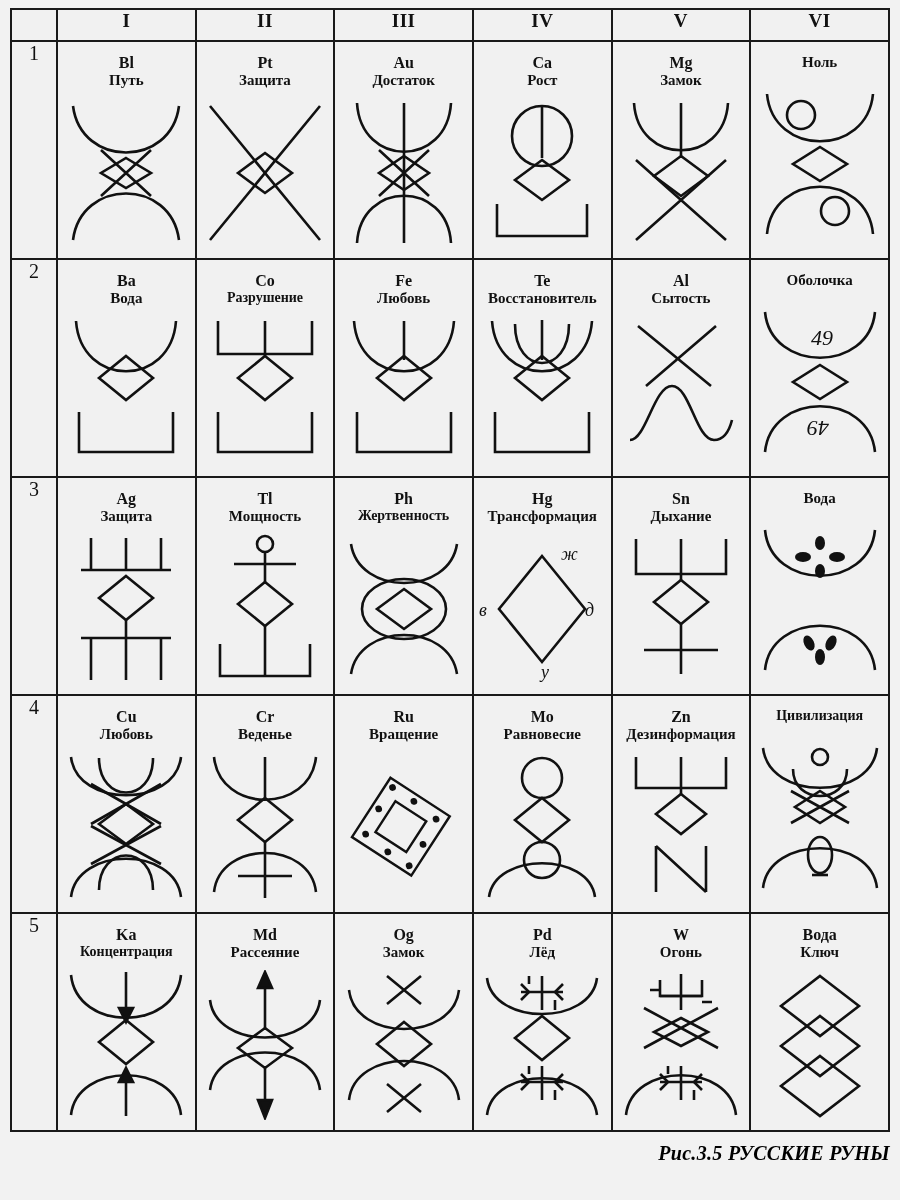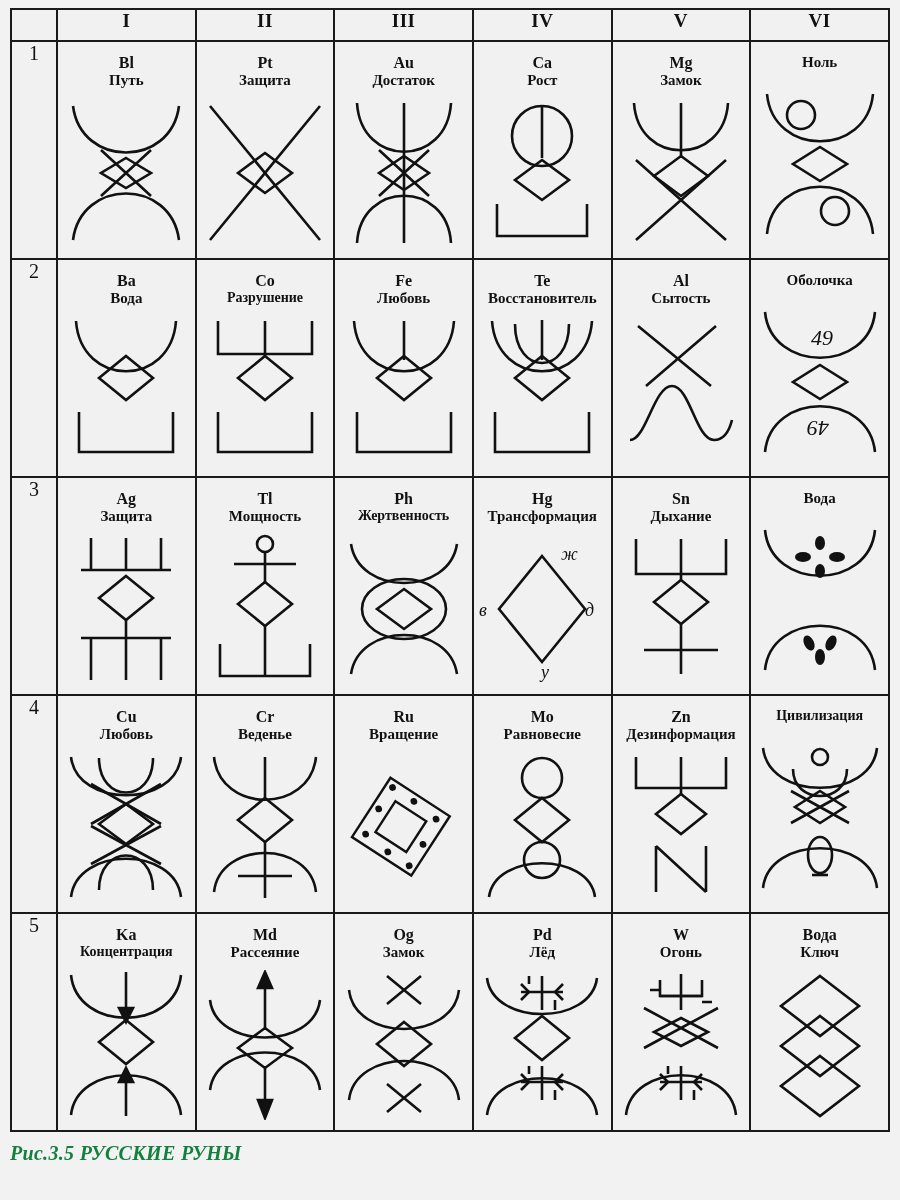--- a/index.html
+++ b/index.html
@@ -86,28 +86,28 @@
     flex: 1 1 auto;
     width: 100%;
     display: flex;
     align-items: center;
     justify-content: center;
   }
   .glyph svg {
     display: block;
   }
   .caption {
-    text-align: left;
+    text-align: right;
     font-size: 20px;
     font-weight: bold;
     font-style: italic;
     font-family: "Liberation Serif", serif;
     padding-top: 10px;
     letter-spacing: 0.3px;
-    color: #15803d;
+    color: #000000;
   }
 </style>
 </head>
 <body>
 
 <div class="page">
 
   <table class="runes">
     <thead>
       <tr>

